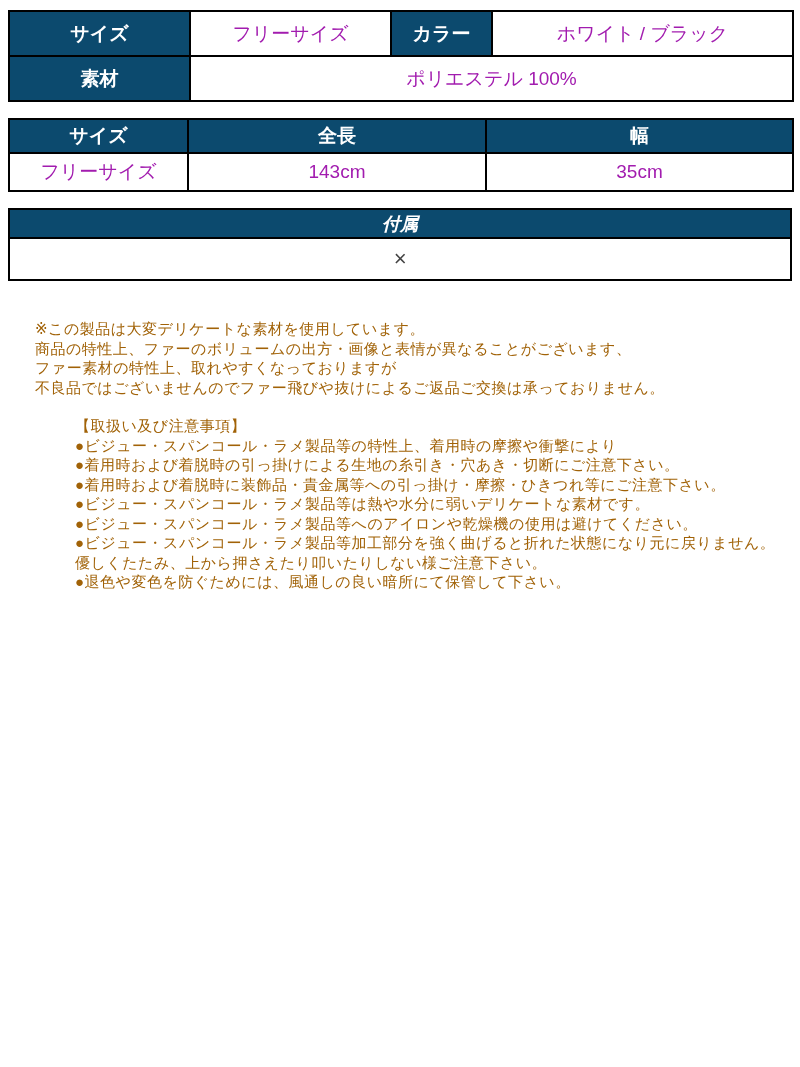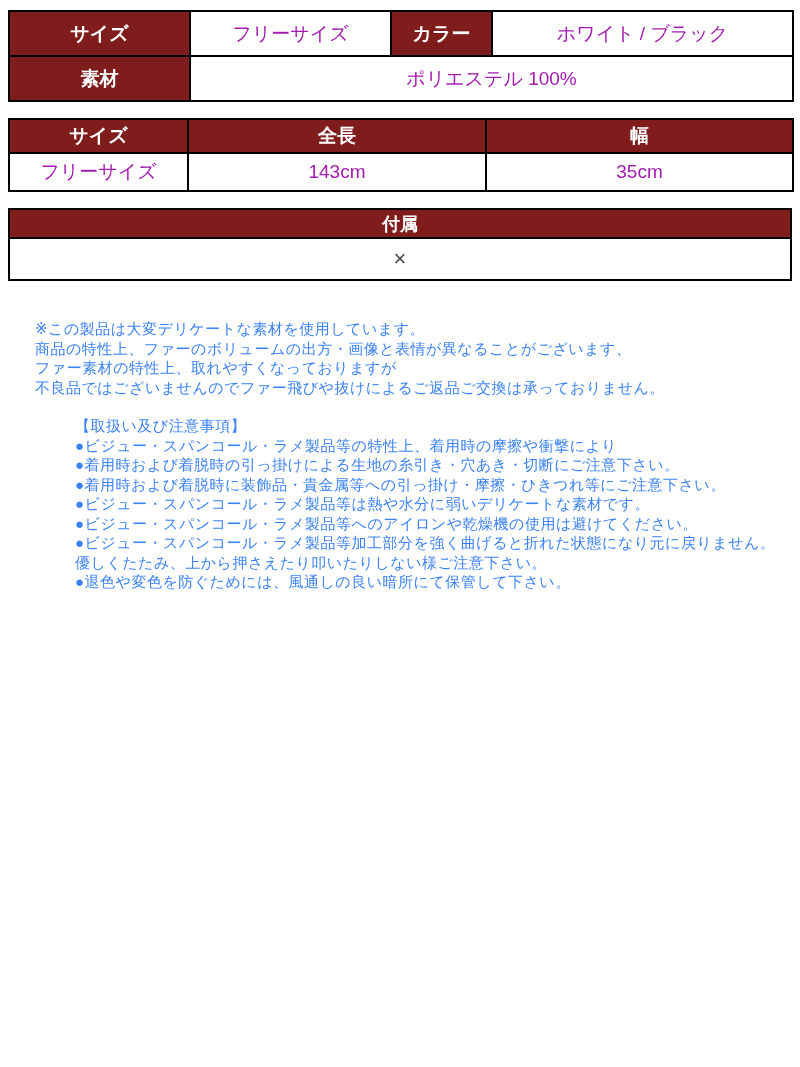--- a/index.html
+++ b/index.html
@@ -19,41 +19,41 @@
   th, td {
     border: 2px solid #000000;
     text-align: center;
     vertical-align: middle;
     font-size: 19px;
     color: #a21caf;
     overflow: hidden;
     white-space: nowrap;
   }
   th.hdr {
-    background: #7f1d1d;
+    background: #0c4a6e;
     color: #ffffff;
     font-weight: bold;
   }
 
   .spec-table { margin-top: 10px; }
   .spec-table th, .spec-table td { height: 45px; }
 
   .measure-table { margin-top: 16px; }
   .measure-table th { height: 34px; }
   .measure-table td { height: 38px; }
 
-  .acc-table { margin-top: 16px; }
+  .acc-table { margin-top: 16px; font-style: italic; }
   .acc-table th { height: 29px; font-size: 18px; }
   .acc-table td { height: 42px; font-size: 22px; color: #444444; }
 
   .notes {
     margin: 38px 30px 0 35px;
     font-size: 15px;
     line-height: 19.5px;
-    color: #3b82f6;
+    color: #a16207;
     letter-spacing: 0.5px;
   }
   .notes .line { white-space: nowrap; }
   .notes .block-gap { margin-top: 19px; margin-left: 40px; }
 </style>
 </head>
 <body>
 
 <div class="page">
 

